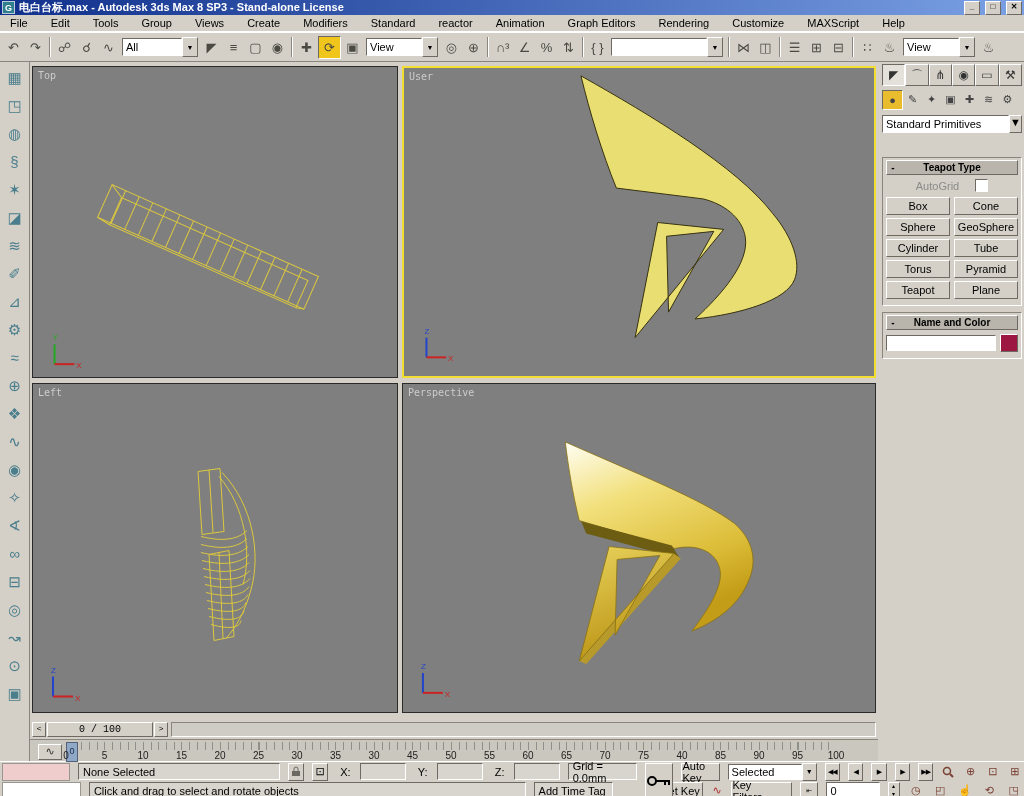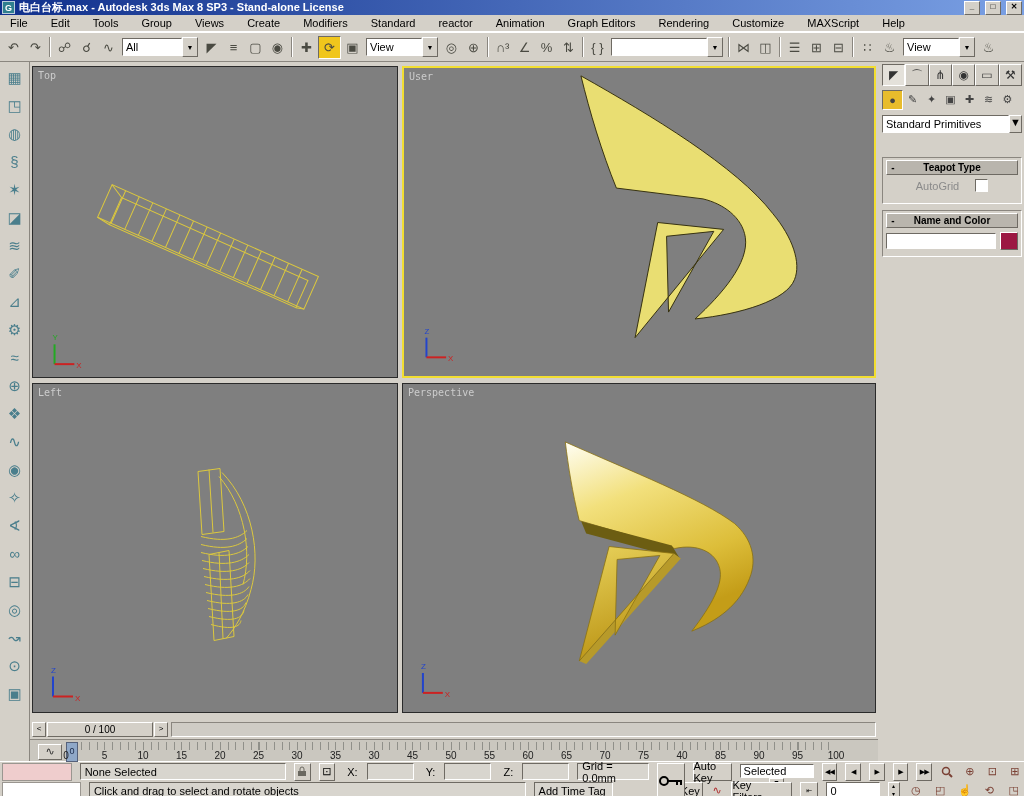--- a/index.html
+++ b/index.html
@@ -62,21 +62,21 @@
   #autogridrow{display:flex;justify-content:center;align-items:center;gap:16px;color:#8a8a8a;margin:2px 0 5px 0;}
   #autogridrow .cb{width:11px;height:11px;}
   #otgrid{display:grid;grid-template-columns:1fr 1fr;gap:3px 4px;}
   .otbtn{height:16px;display:flex;align-items:center;justify-content:center;font-size:11px;}
   #ncrow{display:flex;gap:4px;align-items:center;margin-top:2px;}
   #ncinput{flex:1;height:14px;}
   #ncswatch{width:16px;height:16px;border:1px solid;border-color:#fff #6e6a63 #6e6a63 #fff;}
   
   #sliderrow{height:17px;display:flex;align-items:center;padding:1px 2px;gap:1px;}
   .sbtn{width:12px;height:13px;font-size:8px;line-height:11px;text-align:center;}
-  #sliderhandle{width:104px;height:13px;display:flex;align-items:center;justify-content:center;font-size:10px;}
+  #sliderhandle{width:104px;height:13px;display:flex;align-items:center;justify-content:center;font-size:10px;font-family:Liberation Mono, monospace;}
   #slidergroove{flex:1;height:13px;background:#cfccc5;border:1px solid;border-color:#8a867f #fff #fff #8a867f;margin-left:2px;}
   #rulerrow{height:23px;position:relative;background:#cac7bf;border-top:1px solid #8a867f;}
   #minicurve{position:absolute;left:8px;top:4px;width:22px;height:14px;display:flex;align-items:center;
     justify-content:center;font-size:11px;color:#333;}
   #frameind{position:absolute;left:36px;top:2px;width:10px;height:18px;background:#8fa8c8;
     border:1px solid #55617a;color:#1a2a4a;font-size:9px;text-align:center;line-height:17px;}
   #ticks{position:absolute;left:36px;top:2px;width:770px;height:8px;
     background:repeating-linear-gradient(90deg,#90908a 0 1px,rgba(0,0,0,0) 1px 7.7px);}
   #ticklabels{position:absolute;left:22px;top:10px;width:798px;display:flex;justify-content:space-between;}
   #ticklabels span{width:28px;text-align:center;font-size:10px;color:#222;}
@@ -84,21 +84,21 @@
   #statusblock{height:38px;border-top:1px solid #fff;}
   .srow{height:19px;display:flex;align-items:center;gap:8px;padding:0 2px;box-sizing:border-box;}
   #listener-pink{width:84px;height:16px;background:#efcdcd;border:1px solid #9a9690;}
   #listener-white{width:84px;height:16px;background:#ffffff;border:1px solid #9a9690;}
   .sfield{height:15px;display:flex;align-items:center;padding:0 4px;}
   .slabel{padding:0 1px 0 4px;}
   .sbtn2{height:16px;display:flex;align-items:center;justify-content:center;}
   #keybtn{width:32px;height:34px;margin-bottom:-18px;z-index:2;display:flex;align-items:center;justify-content:center;}
   .tp{width:17px;height:16px;font-size:7px;display:flex;align-items:center;justify-content:center;letter-spacing:-1px;}
   .nav{width:18px;height:16px;display:flex;align-items:center;justify-content:center;font-size:11px;color:#7a4034;}
-  .ddsm{display:flex;align-items:center;height:16px;flex-direction:column;}
+  .ddsm{display:flex;align-items:center;height:16px;}
   .ddsm .ddtext{height:14px;background:#fff;border:1px solid;border-color:#6e6a63 #fff #fff #6e6a63;
     display:flex;align-items:center;padding:0 3px;}
   .spinner{display:flex;flex-direction:column;width:11px;height:16px;}
   .spinner span{flex:1;font-size:6px;line-height:7px;text-align:center;}
 </style>
 </head>
 <body>
 
 <div id="titlebar">
   <span class="appicon">G</span>
@@ -357,20 +357,33 @@
 
     <div class="rollout">
       <div class="rhdr">
         <span class="minus">-</span>
         <span class="rtitle">Teapot Type</span>
       </div>
       <div id="autogridrow">
         <span>AutoGrid</span>
         <span class="cb sunken"></span>
       </div>
+      <div id="otgrid">
+
+      <span class="otbtn raised">Box</span>
+          <span class="otbtn raised">Cone</span>
+          <span class="otbtn raised">Sphere</span>
+          <span class="otbtn raised">GeoSphere</span>
+          <span class="otbtn raised">Cylinder</span>
+          <span class="otbtn raised">Tube</span>
+          <span class="otbtn raised">Torus</span>
+          <span class="otbtn raised">Pyramid</span>
+          <span class="otbtn raised">Teapot</span>
+          <span class="otbtn raised">Plane</span>
+        </div>
     </div>
 
     <div class="rollout">
       <div class="rhdr">
         <span class="minus">-</span>
         <span class="rtitle">Name and Color</span>
       </div>
       <div id="ncrow">
         <span id="ncinput" class="sunken"></span>
         <span id="ncswatch" style="background: rgb(156, 24, 67);"></span>

